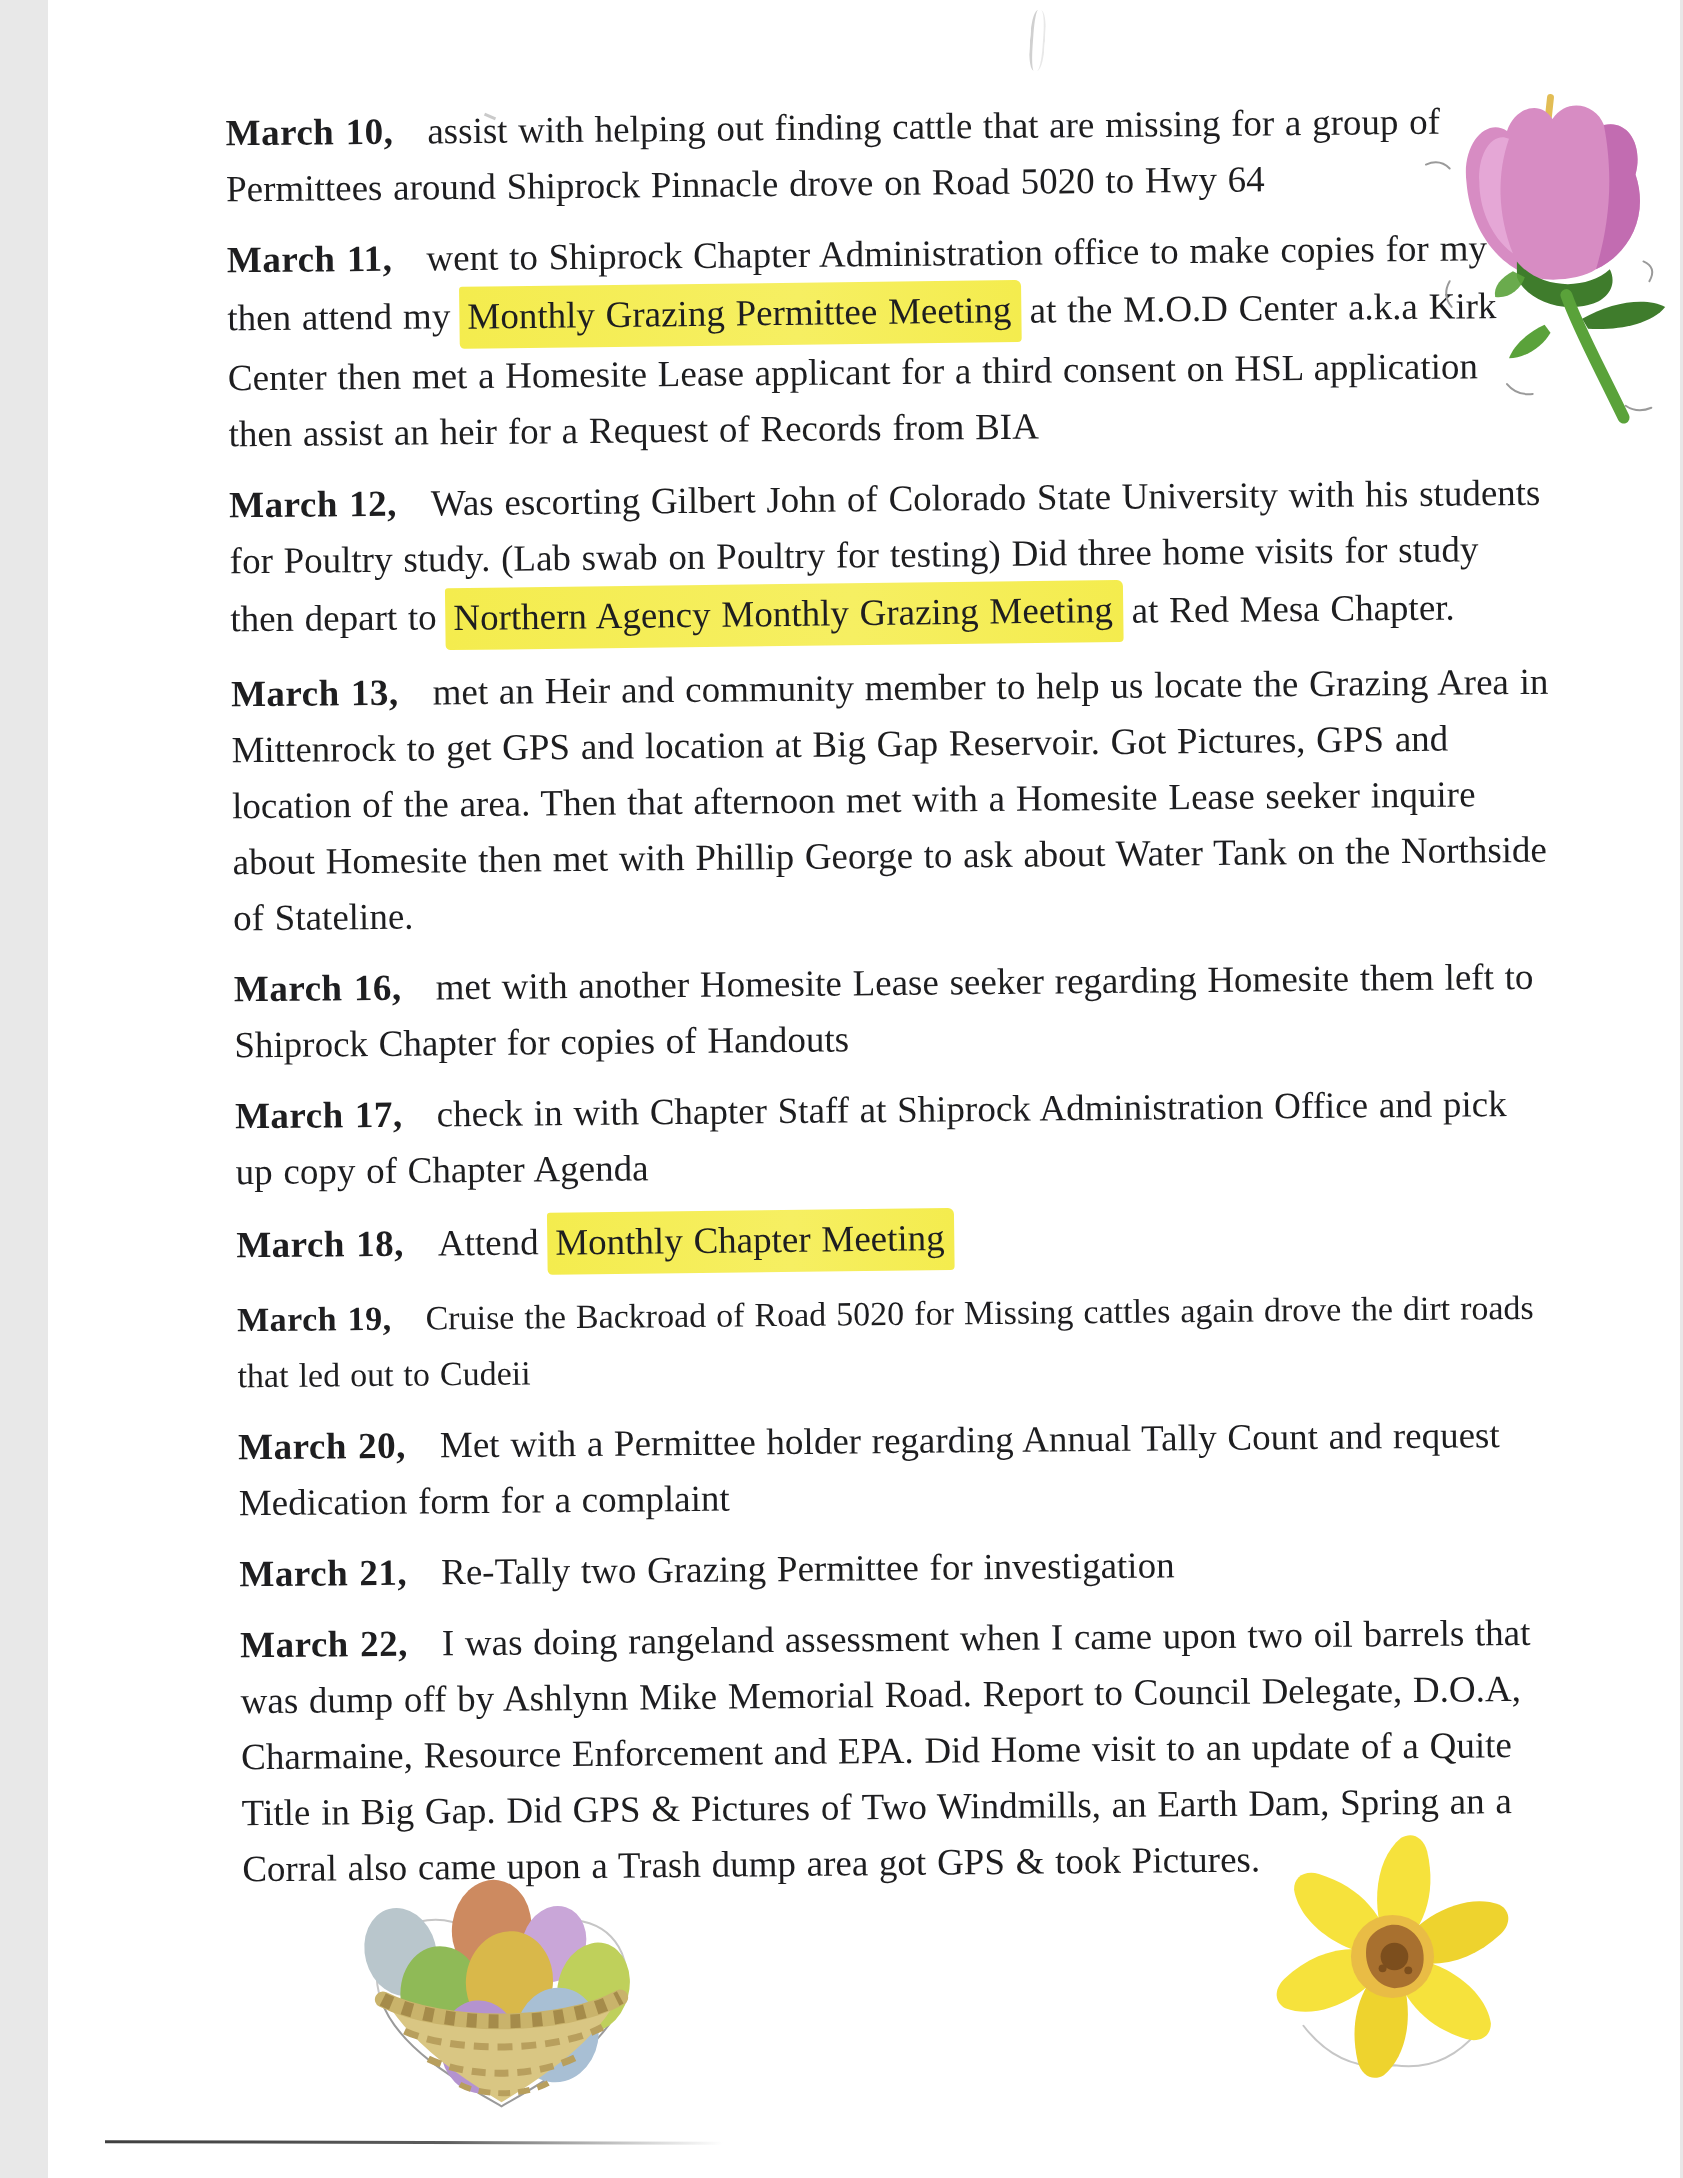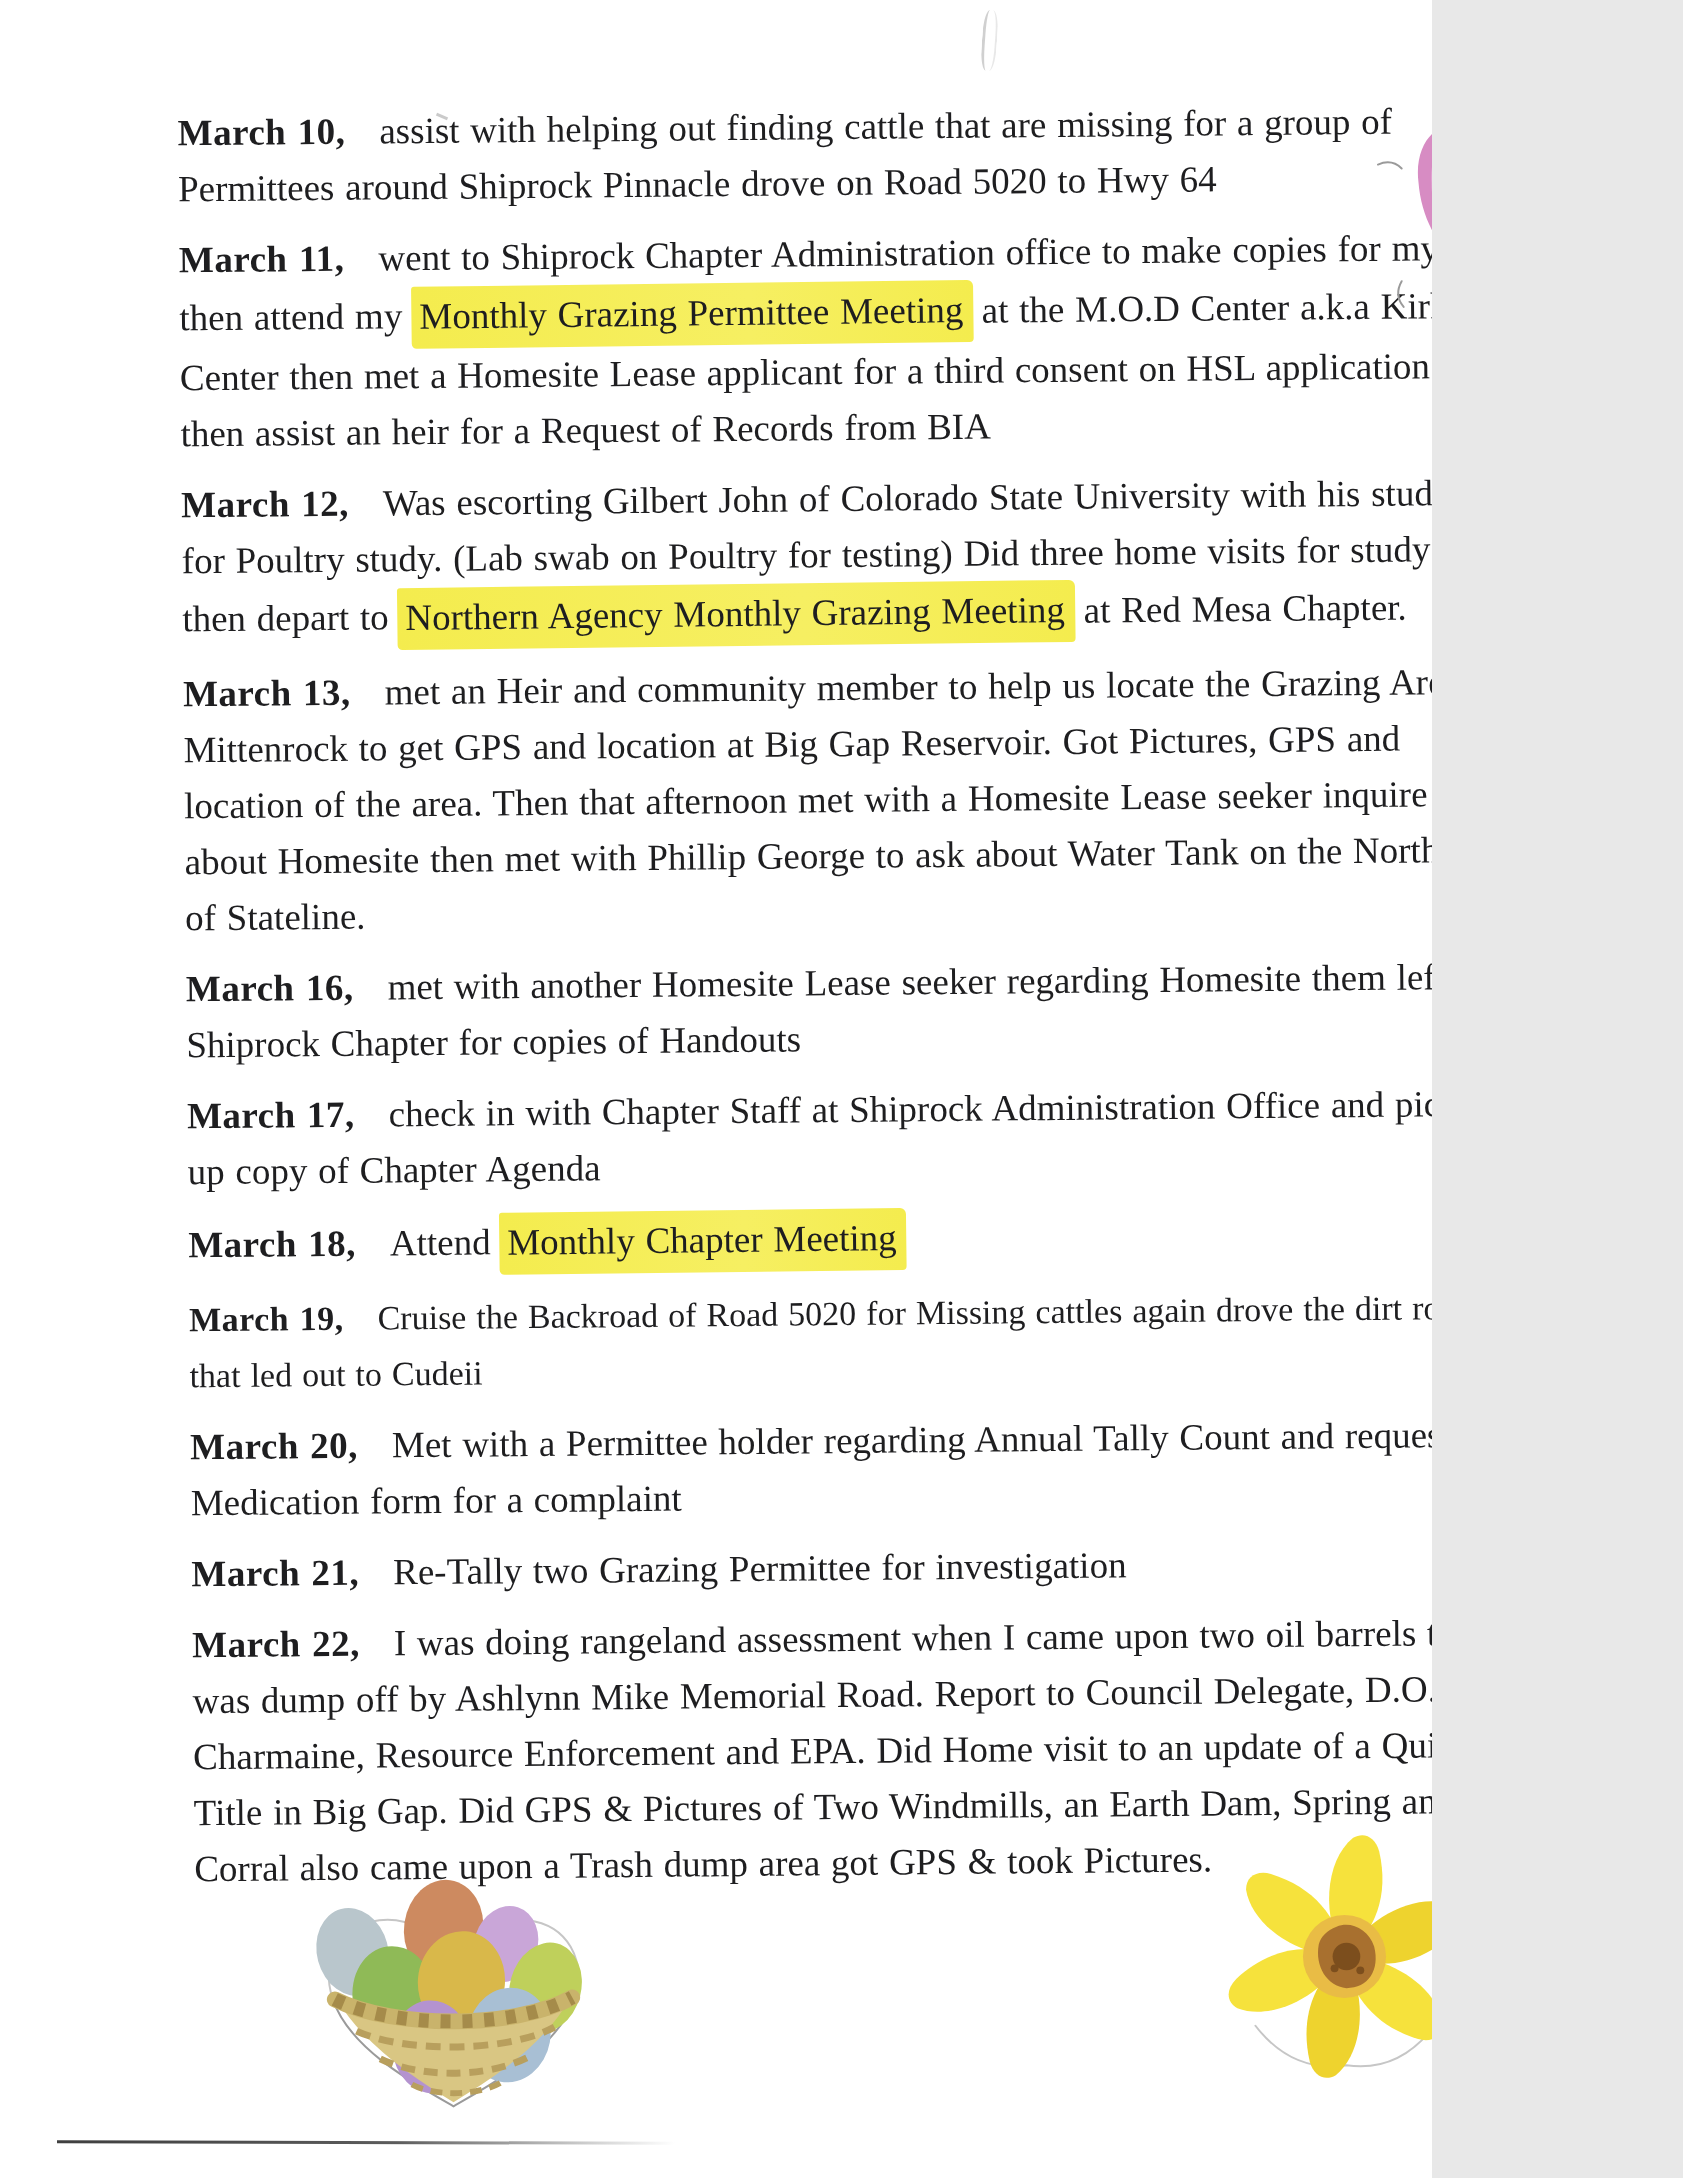--- a/index.html
+++ b/index.html
@@ -1,21 +1,22 @@
 <!DOCTYPE html>
 <html style="--text: #1e1e20; --highlight: #f4ec4e; --tulip-petal: #d78cc3; --tulip-stem: #5aa23a; --daff-petal: #f6e23c; --daff-cup-dark: #a8702f; --basket: #d9c683; --egg-grayblue: #b9c6cc; --egg-green: #8fba57; --egg-orange: #cd8a60; --egg-yellow: #d9b84a; --egg-lilac: #c9a6d8; --egg-yellowgreen: #bfd05b; --egg-purple: #b493cf; --egg-lightblue: #a8bfd4;"><head>
 <meta charset="utf-8">
 <style>
   html,body{margin:0;padding:0;background:#e8e8e8;}
   .page{
     position:relative;
-    width:1432px;height:2178px;
+    width:1632px;height:2178px;
     background:#ffffff;
     overflow:hidden;
     font-family:"Liberation Serif", serif;
+    margin-left:48px;
   }
   :root{
     --text:#1e1e20;
     --highlight:#f4ec4e;
     --tulip-petal:#d78cc3; --tulip-petal-dark:#bb62ab; --tulip-petal-light:#e9aedb;
     --tulip-stem:#5aa23a; --tulip-sepal:#3f7c2c; --tulip-stamen:#e2bd55;
     --daff-petal:#f6e23c; --daff-petal-dk:#eed32e; --daff-cup:#e9bc45; --daff-cup-dark:#a8702f; --daff-center:#7c4e1d;
     --basket:#d9c683; --basket-weave:#b89f5d; --basket-rim:#c9b36b; --basket-rim-dk:#a58b4a;
     --egg-grayblue:#b9c6cc; --egg-green:#8fba57; --egg-orange:#cd8a60; --egg-yellow:#d9b84a;
     --egg-lilac:#c9a6d8; --egg-yellowgreen:#bfd05b; --egg-purple:#b493cf; --egg-lightblue:#a8bfd4;

